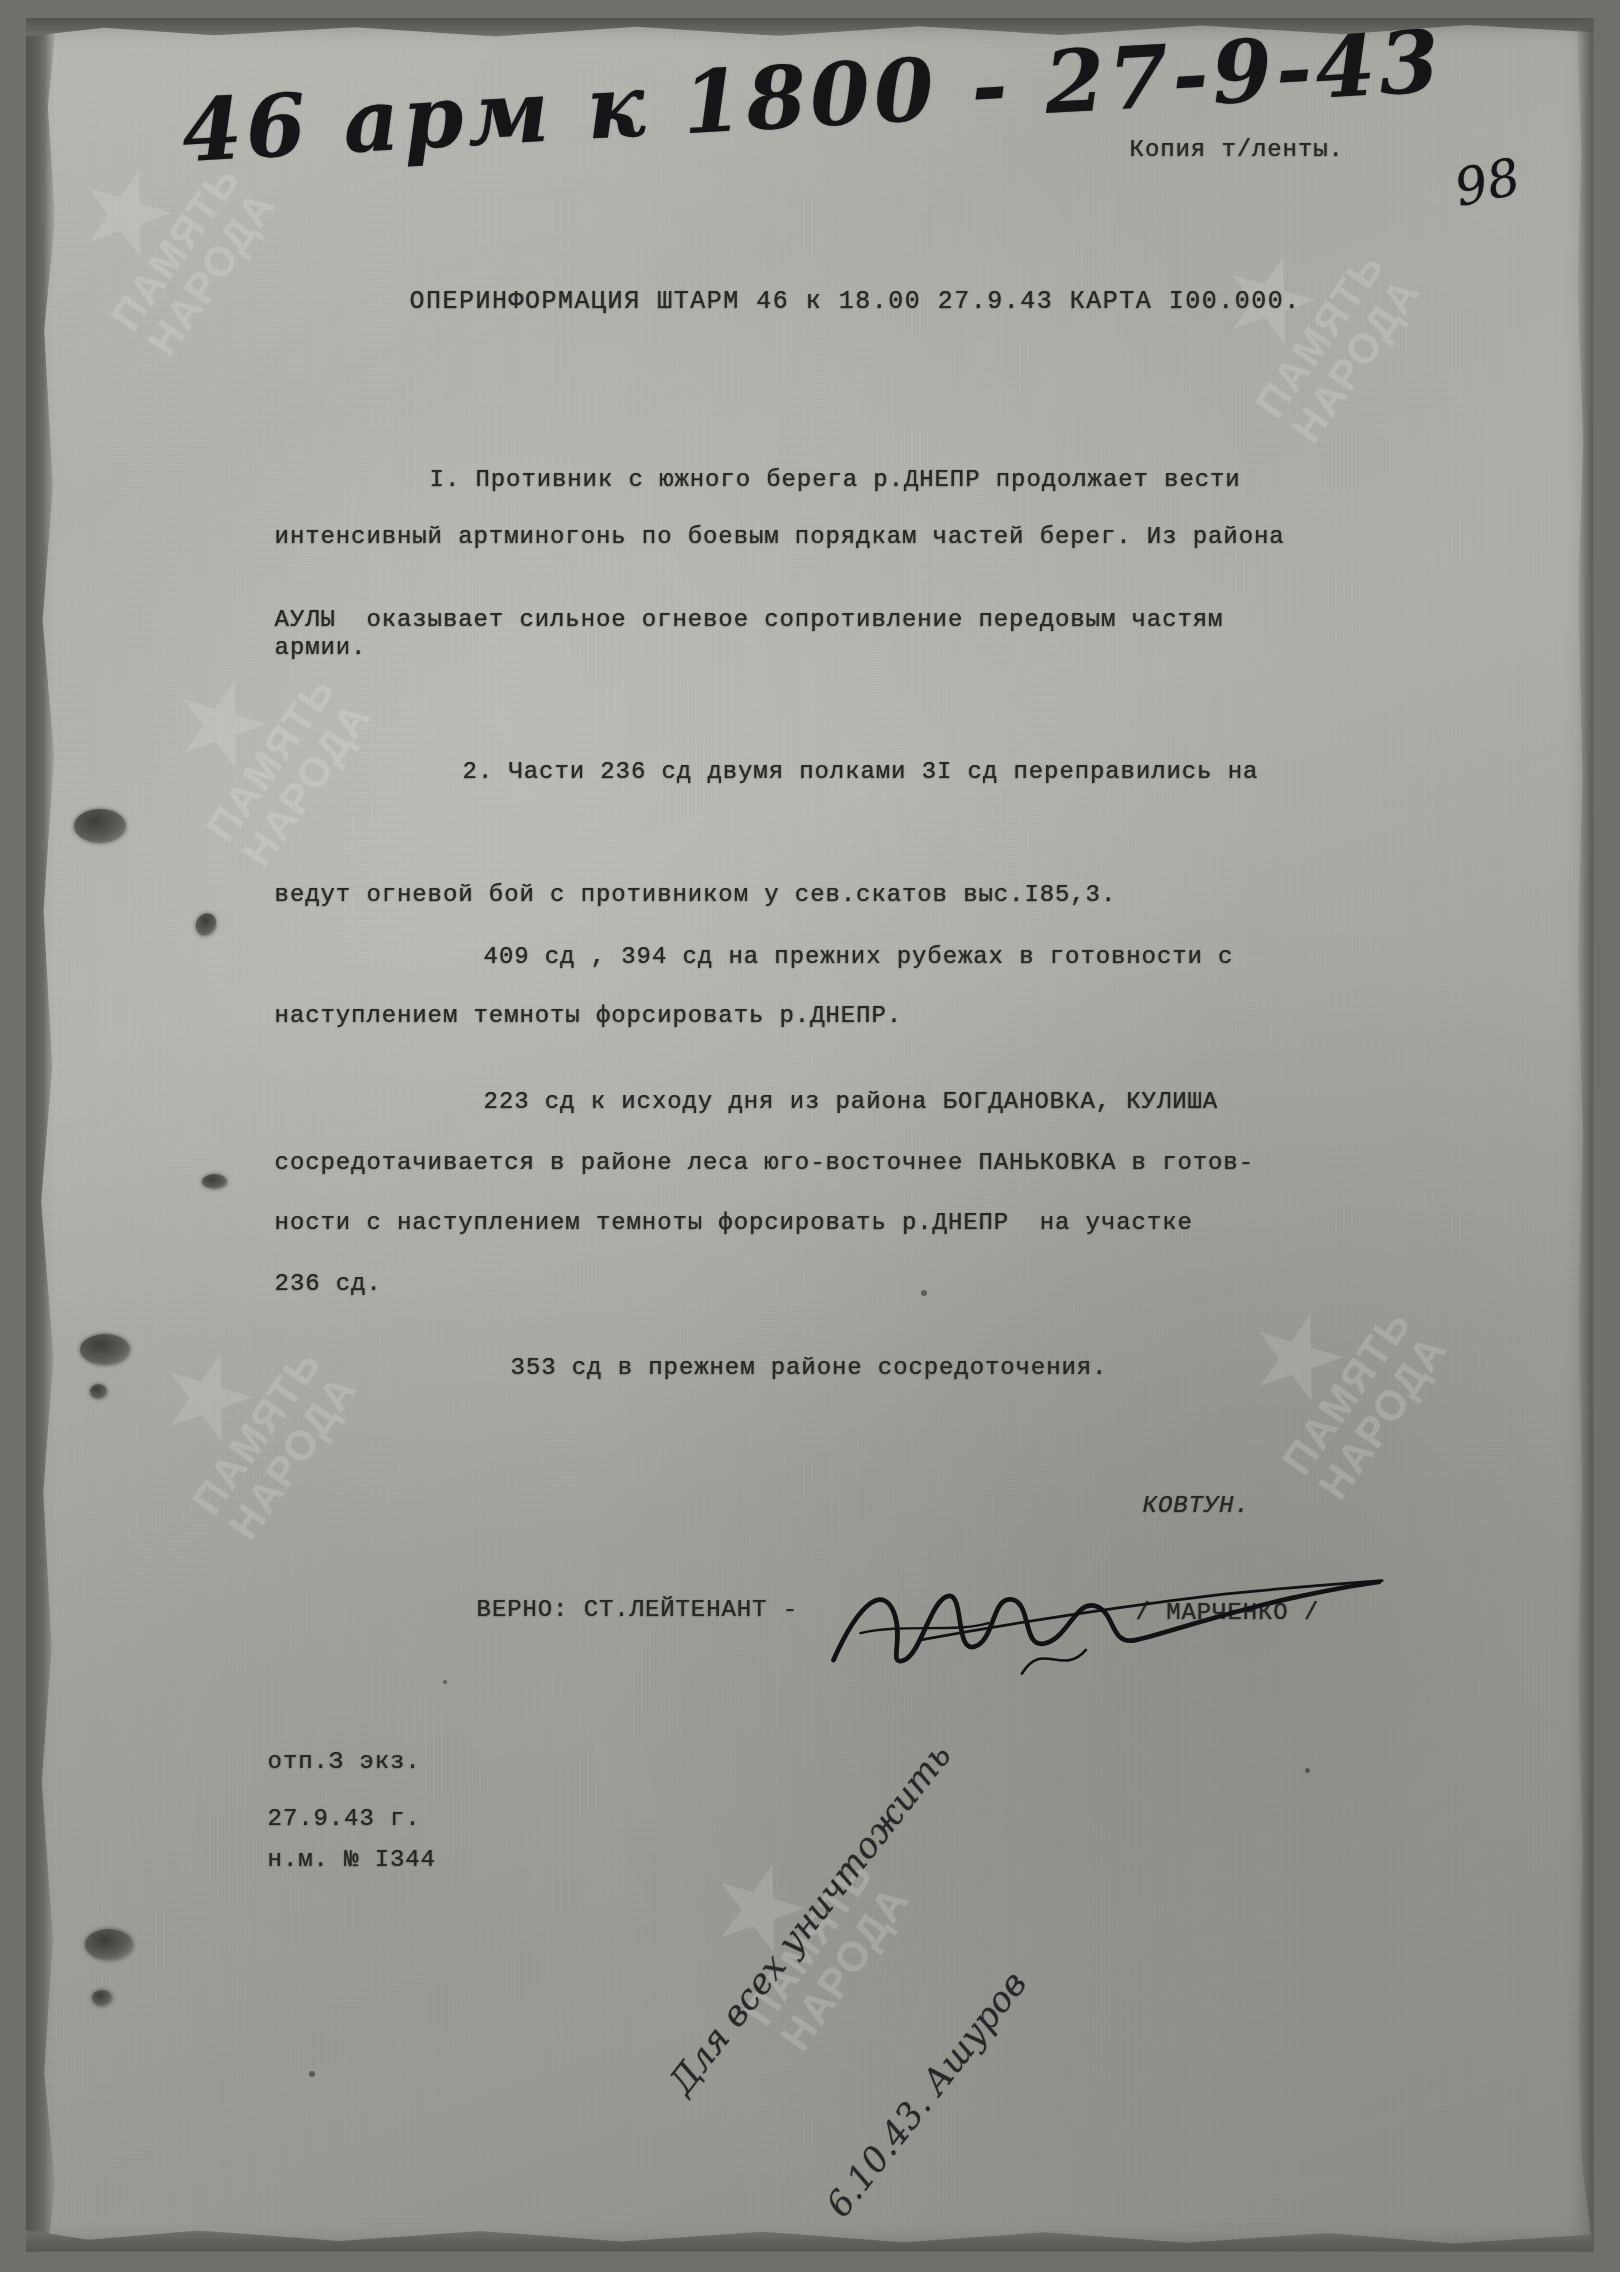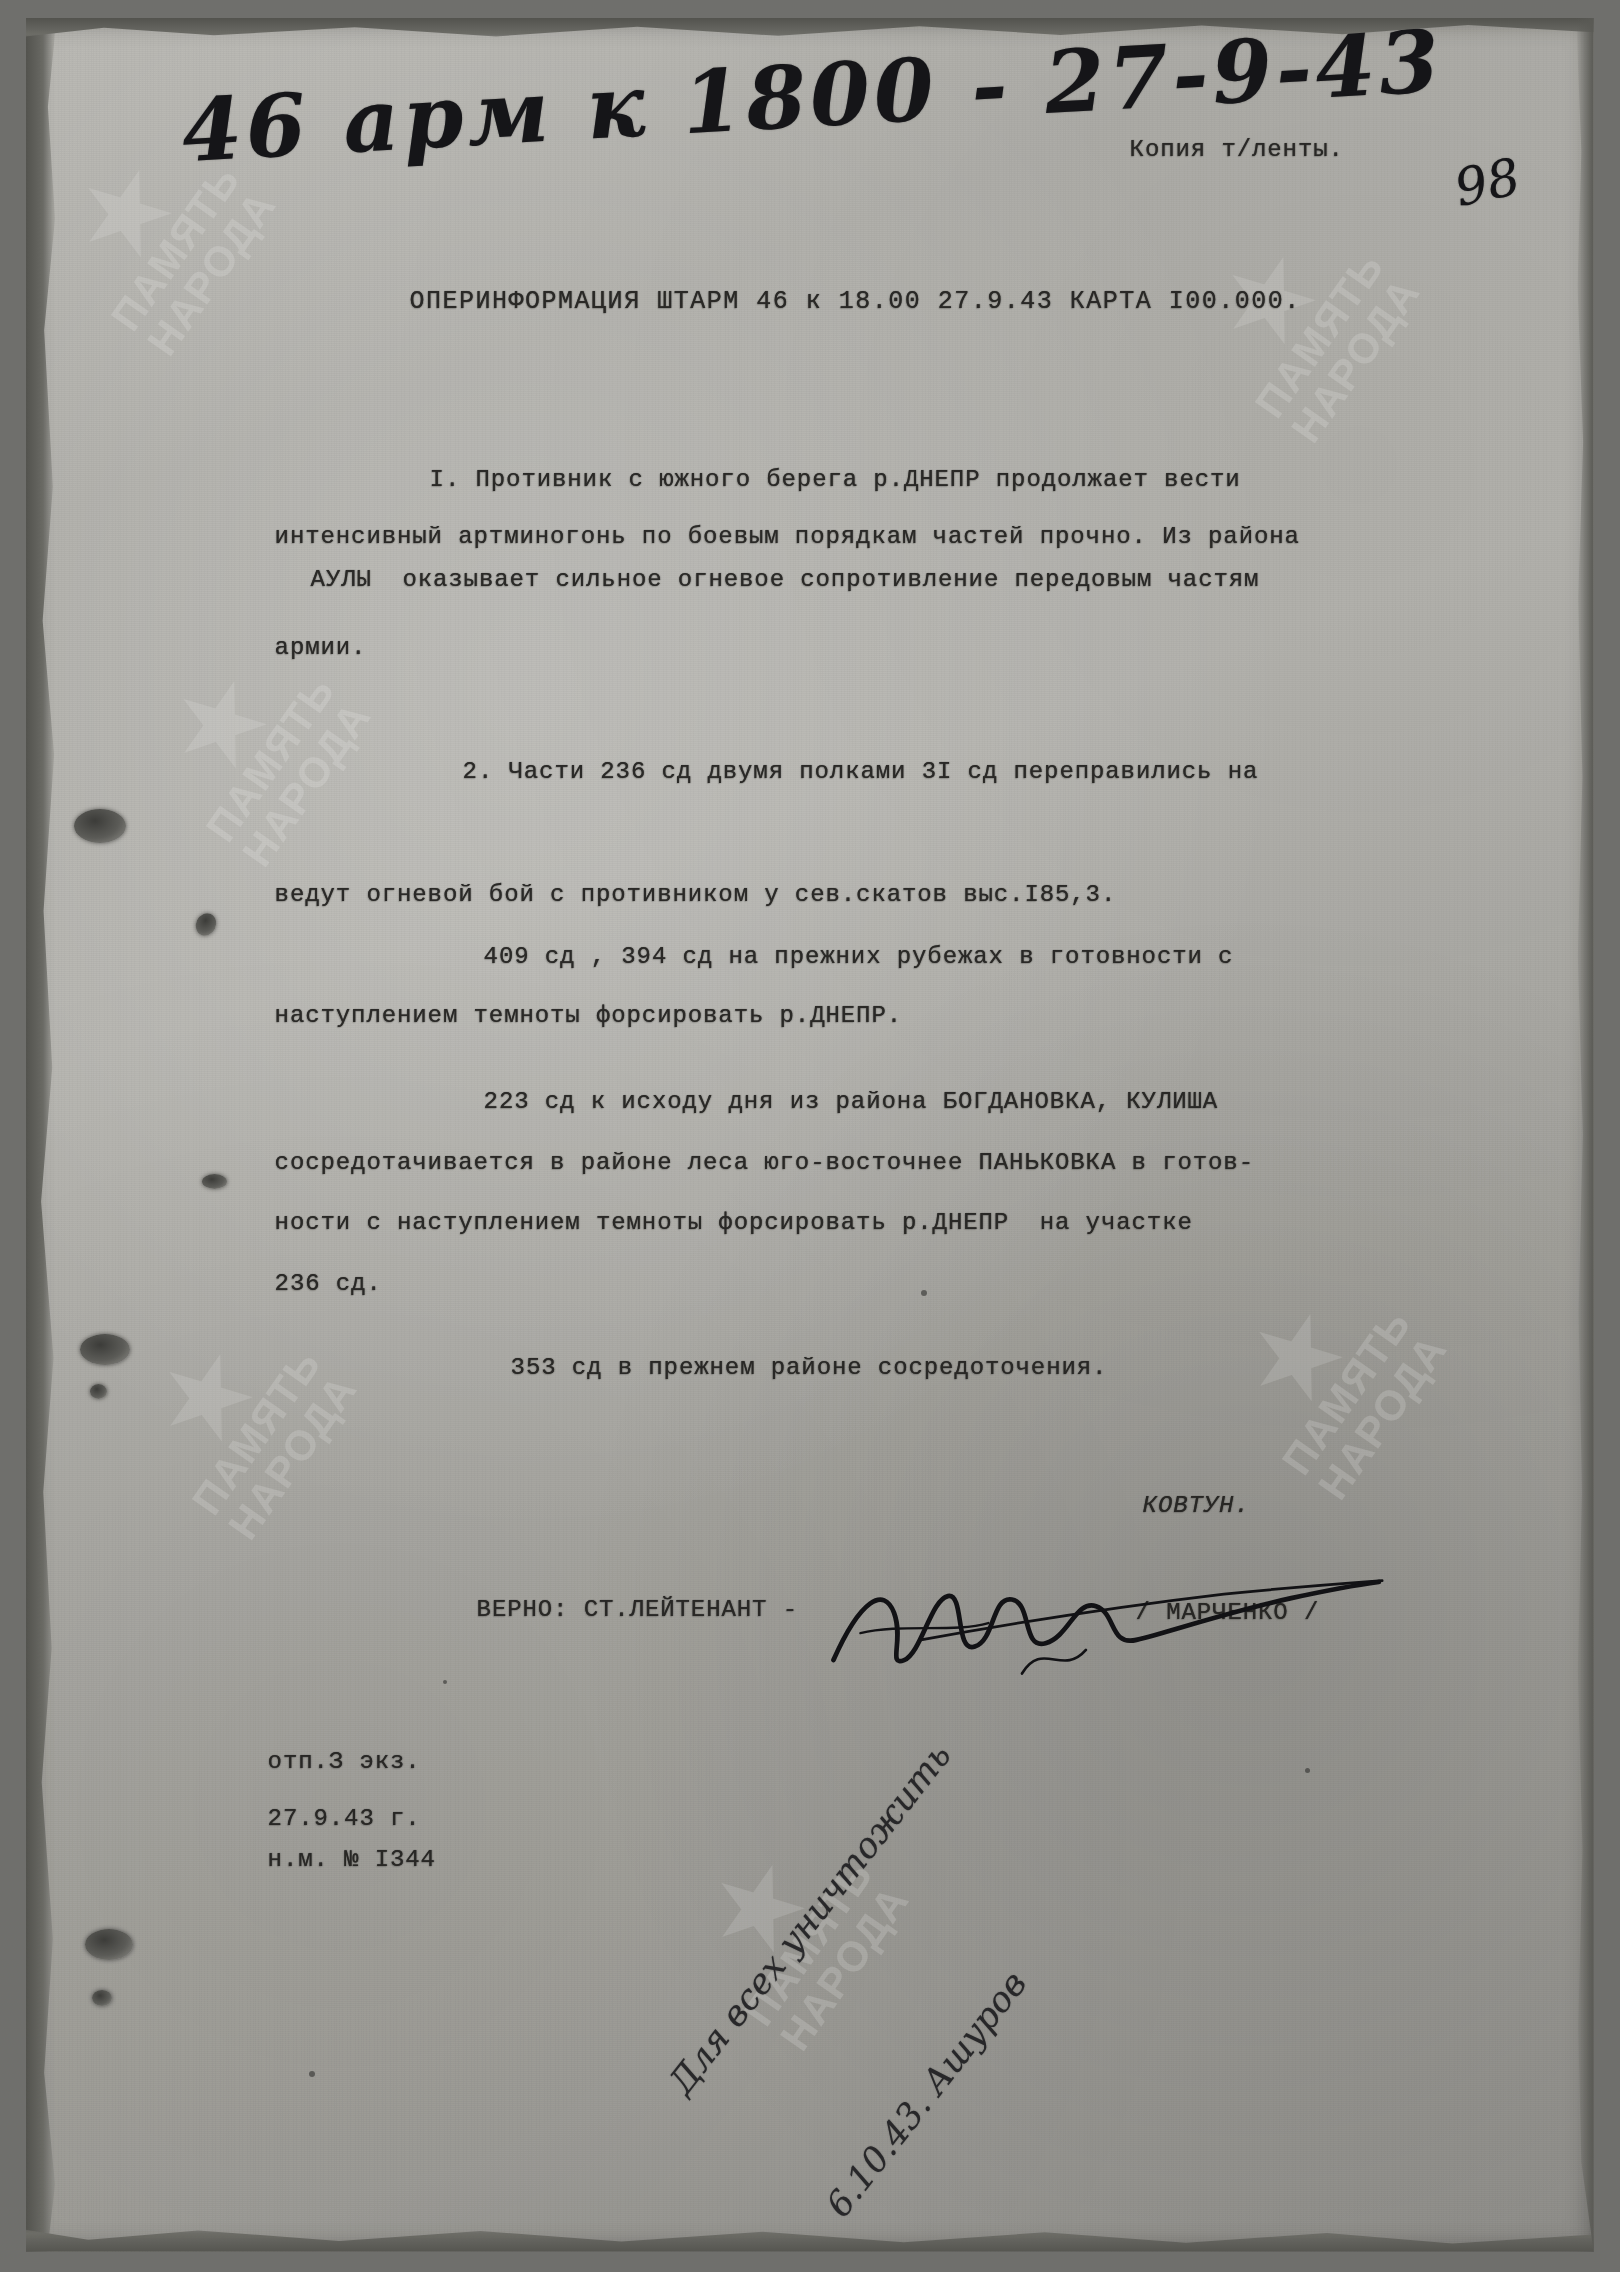--- a/index.html
+++ b/index.html
@@ -235,22 +235,22 @@
       <div class="wline2">НАРОДА</div>
     </div>
 
     <div id="typed">
 
       <div class="ln" style="left:1104px; top:118px;">Копия т/ленты.</div>
 
       <div class="ln t-head" style="left:384px; top:269px;">ОПЕРИНФОРМАЦИЯ ШТАРМ 46 к 18.00 27.9.43 КАРТА I00.000.</div>
 
       <div class="ln" style="left:404px; top:448px;">I. Противник с южного берега р.ДНЕПР продолжает вести</div>
-      <div class="ln" style="left:249px; top:505px;">интенсивный артминогонь по боевым порядкам частей прочно. Из района</div>
-      <div class="ln" style="left:249px; top:548px;margin-left:36px;">АУЛЫ  оказывает сильное огневое сопротивление передовым частям</div>
+      <div class="ln" style="left:249px; top:505px;">интенсивный артминогонь по боевым порядкам частей берег. Из района</div>
+      <div class="ln" style="left:249px; top:588px;">АУЛЫ  оказывает сильное огневое сопротивление передовым частям</div>
       <div class="ln" style="left:249px; top:616px;">армии.</div>
 
       <div class="ln" style="left:437px; top:740px;">2. Части 236 сд двумя полками 3I сд переправились на</div>
       <div class="ln" style="left:249px; top:863px;">ведут огневой бой с противником у сев.скатов выс.I85,3.</div>
 
       <div class="ln" style="left:458px; top:925px;">409 сд , 394 сд на прежних рубежах в готовности с</div>
       <div class="ln" style="left:249px; top:984px;">наступлением темноты форсировать р.ДНЕПР.</div>
 
       <div class="ln" style="left:458px; top:1070px;">223 сд к исходу дня из района БОГДАНОВКА, КУЛИША</div>
       <div class="ln" style="left:249px; top:1131px;">сосредотачивается в районе леса юго-восточнее ПАНЬКОВКА в готов-</div>

